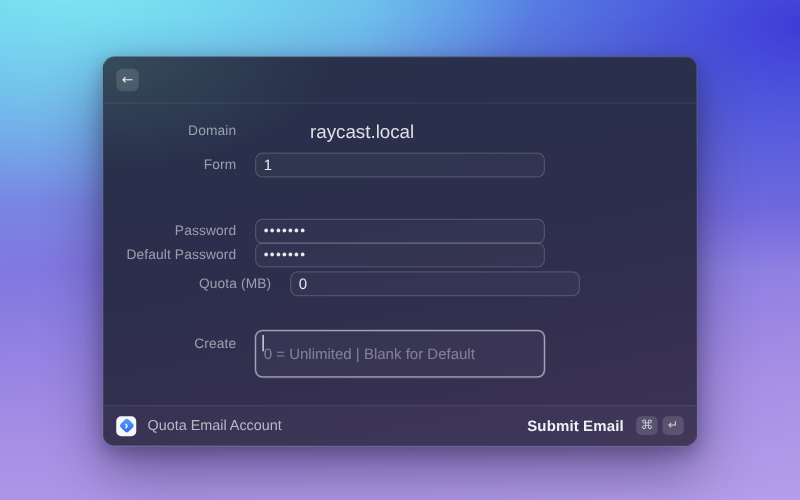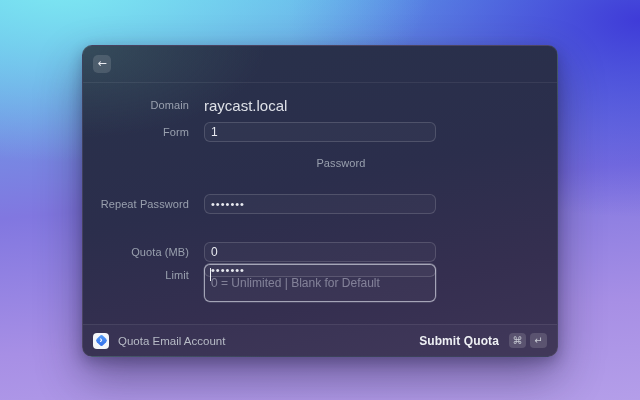--- a/index.html
+++ b/index.html
@@ -46,25 +46,25 @@
     cursor: pointer;
     font-family: "DejaVu Sans", sans-serif;
   }
 
   .form { position: absolute; left: 0; top: 37px; width: 100%; }
 
   .row {
     position: absolute; left: 0; width: 100%; height: 20px;
     display: flex; align-items: center;
   }
-  .row-0 { top: 15px; height: 14px; }
+  .row-0 { top: 15px; height: 14px; gap: 44px; }
   .row-1 { top: 39px; }
-  .row-2 { top: 74px; flex-direction: column; }
+  .row-2 { top: 92px; }
   .row-3 { top: 111px; }
-  .row-4 { top: 159px; }
+  .row-4 { top: 134px; padding-left: 28px; }
   .row-5 { top: 181px; height: 21px; }
 
   .label {
     width: 106px;
     flex: 0 0 106px;
     text-align: right;
     margin-right: 15px;
     font-size: 11px;
     color: #99a0ae;
     letter-spacing: 0.1px;
@@ -184,47 +184,47 @@
         <span class="label">Form</span>
         <input class="field" type="text" value="1" style="">
       </div>
 
       <div class="row row-2">
         <span class="label">Password</span>
         <input class="field password" type="text" value="•••••••" style="">
       </div>
 
       <div class="row row-3">
-        <span class="label">Repeat Password</span>
+        <span class="label">Default Password</span>
         <input class="field password" type="text" value="•••••••" style="">
       </div>
 
       <div class="row row-4">
         <span class="label">Quota (MB)</span>
         <input class="field" type="text" value="0" style="">
       </div>
 
       <div class="row row-5">
-        <span class="label">Limit</span>
+        <span class="label">Create</span>
         <div class="input-wrap">
           <input class="field focused" type="text" placeholder="0 = Unlimited | Blank for Default" style="">
           <span class="caret"></span>
         </div>
       </div>
 
     </div>
 
     <div class="footer">
       <div class="app-icon">
         <div class="diamond"></div>
         <span class="chev">›</span>
       </div>
       <span class="app-name">Quota Email Account</span>
       <div class="spacer"></div>
       <div class="submit">
-        <span class="submit-label">Submit Quota</span>
+        <span class="submit-label">Submit Email</span>
         <kbd>⌘</kbd>
         <kbd>↵</kbd>
       </div>
     </div>
 
   </div>
 </div>
 
 </body></html>

